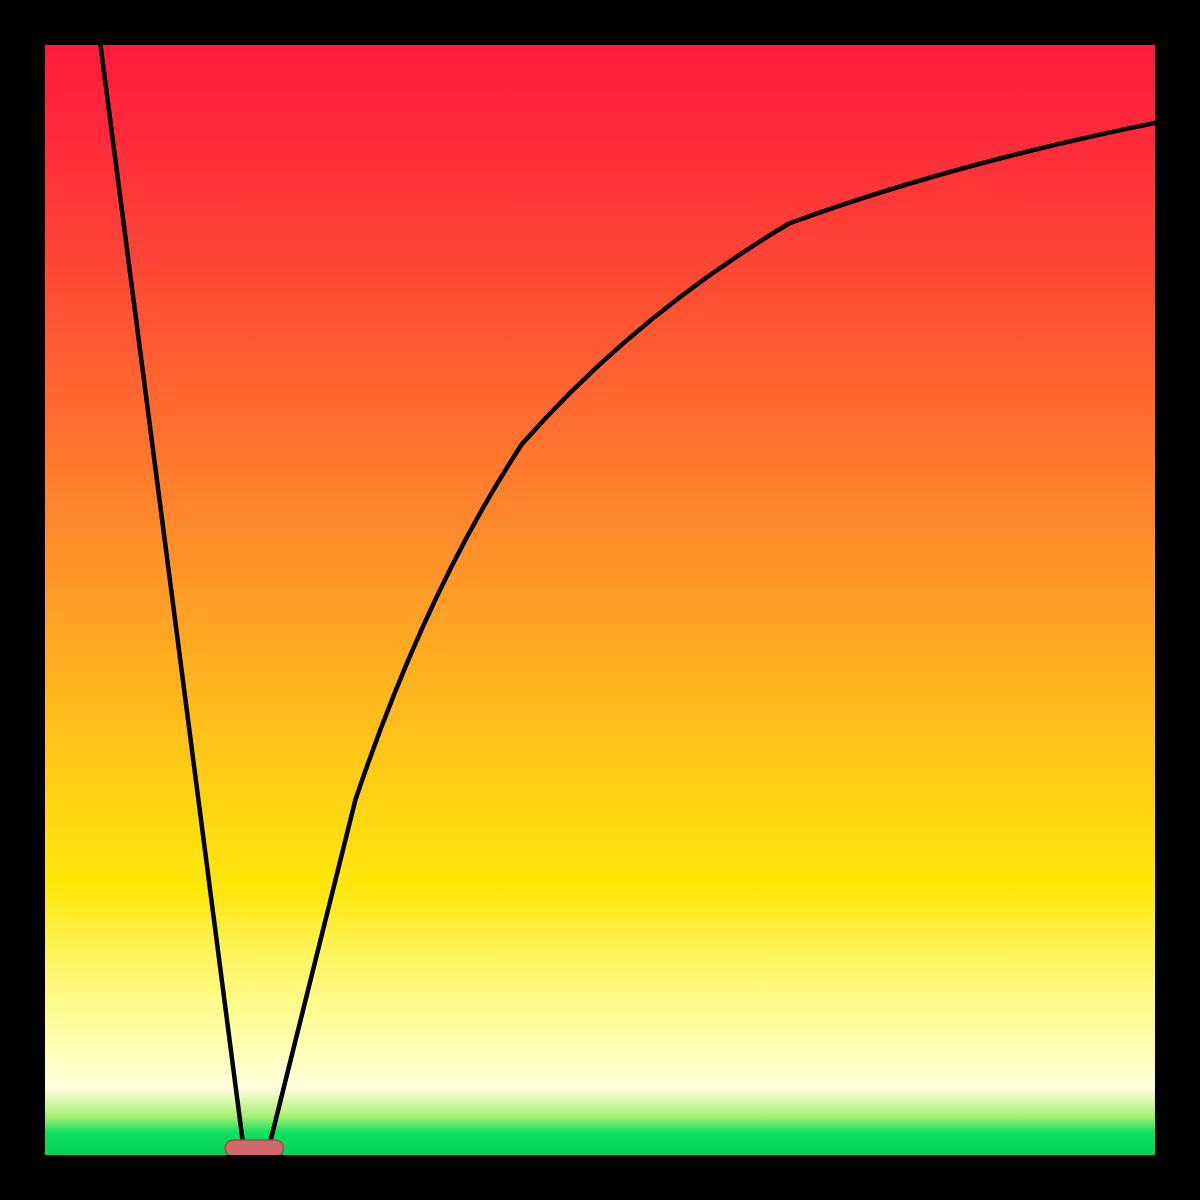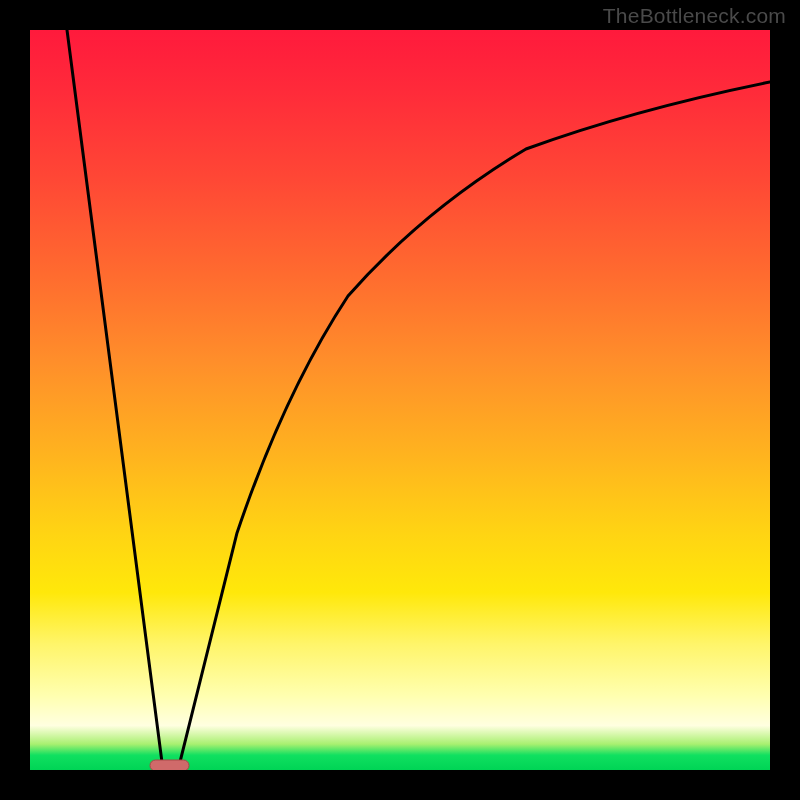--- a/index.html
+++ b/index.html
@@ -86,15 +86,14 @@
                C 163 681, 185 592, 207 503
                C 237 414, 274 333, 318 266
                C 370 207, 429 159, 496 119
                C 570 92, 651 70, 740 52" fill="none" stroke="#000" stroke-width="3" stroke-linecap="round"></path>
 
       <rect x="120" y="730" width="39" height="11" rx="5.5" ry="5.5" fill="#d06a6a" stroke="#a94848" stroke-width="1"></rect>
     </svg>
 
   </div>
 
-  <div class="watermark">TheBottleneck.com</div>
 
 </div>
 
 </body></html>

